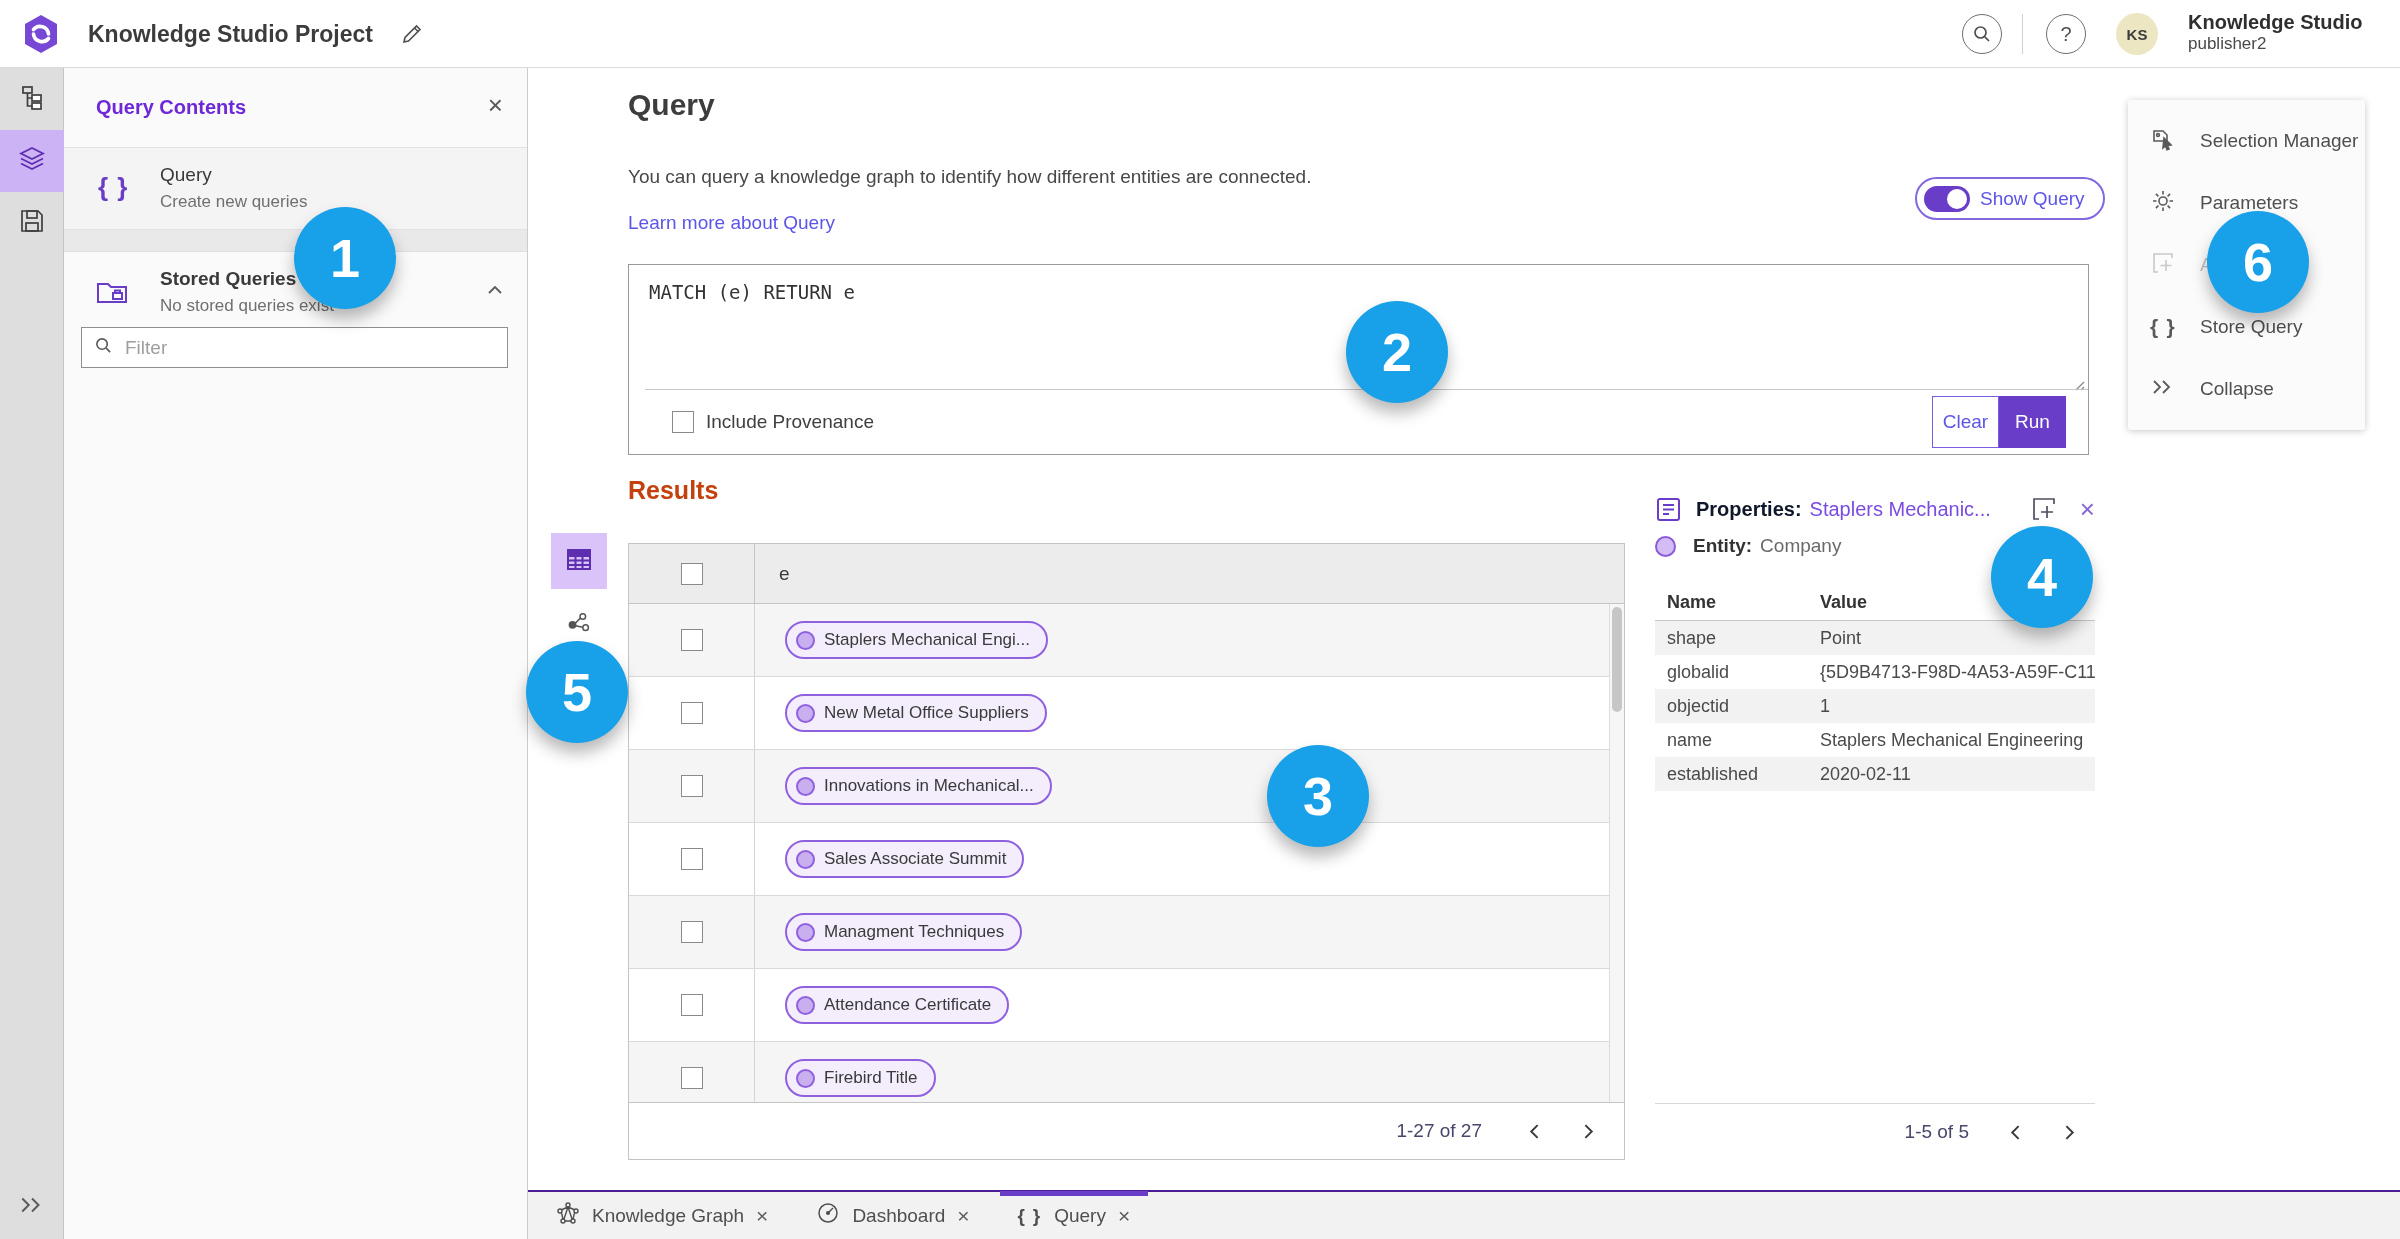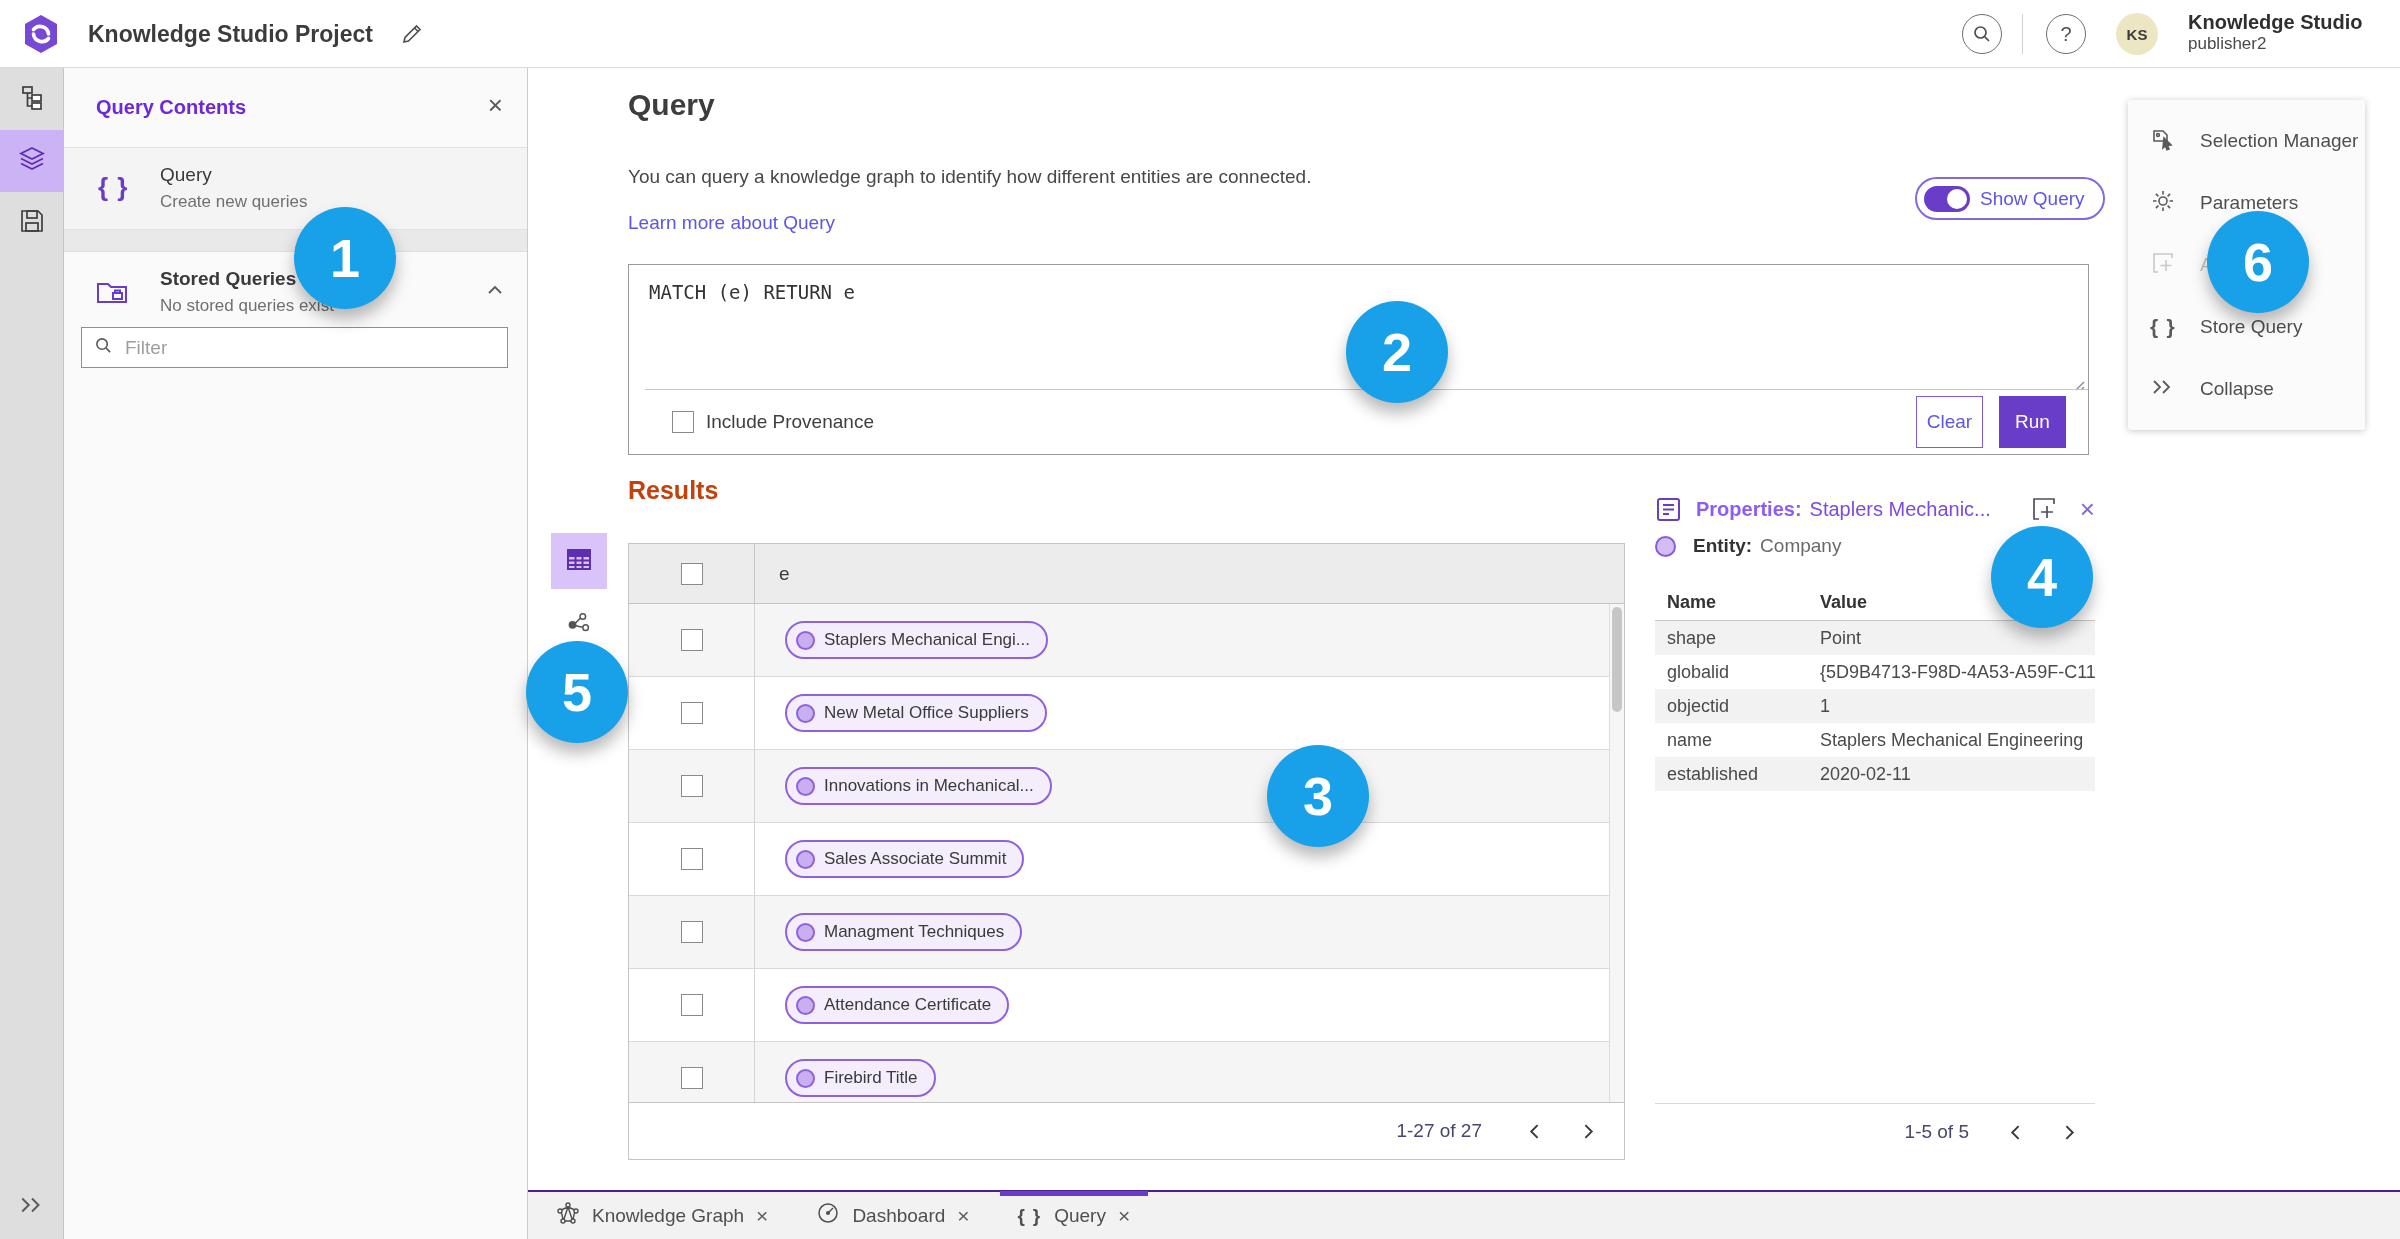--- a/index.html
+++ b/index.html
@@ -73,21 +73,21 @@
   .query-editor { position:absolute; left:0; top:0; right:0; height:126px; padding:16px 20px;
     font-family:"DejaVu Sans Mono", monospace; font-size:19px; color:#333; cursor:text; }
   .resize-handle { position:absolute; right:3px; top:112px; width:14px; height:14px; color:#8a8a8a; }
   .query-footer { position:absolute; left:16px; right:0; bottom:0; height:65px; border-top:1px solid #c6c6c6;
     display:flex; align-items:center; padding:0 22px 0 27px; }
   .checkbox { width:22px; height:22px; border:1.5px solid #8a8a8a; background:#fff; cursor:pointer; flex:none; }
   .prov-label { font-size:19px; color:#3f3f3f; margin-left:12px; }
   .btn { height:52px; font-size:19px; font-family:"Liberation Sans",sans-serif; cursor:pointer;
     display:flex; align-items:center; justify-content:center; }
   .btn-clear { width:67px; background:#fff; border:1px solid #7a5ce0; color:#5d55e6; margin-left:auto; }
-  .btn-run { width:67px; background:#6a3dc8; border:1px solid #6a3dc8; color:#fff; margin-left:16px; }
+  .btn-run { width:67px; background:#6a3dc8; border:1px solid #6a3dc8; color:#fff; }
 
   
   .results-title { position:absolute; left:628px; top:476px; font-size:25px; font-weight:700; color:#c2410c; }
   .view-btn-table { position:absolute; left:551px; top:533px; width:56px; height:56px; background:#d9c3f8;
     display:flex; align-items:center; justify-content:center; color:#5d2fb0; cursor:pointer; }
   .view-btn-chart { position:absolute; left:560px; top:603px; width:40px; height:44px;
     display:flex; align-items:center; justify-content:center; color:#555; cursor:pointer; }
 
   .results-table { position:absolute; left:628px; top:543px; width:997px; height:617px;
     border:1px solid #c4c4c4; background:#fff; }
@@ -107,21 +107,21 @@
   .rt-thumb { position:absolute; left:2px; right:2px; top:3px; height:105px; background:#c6c6c6; border-radius:7px; cursor:pointer; }
   .rt-footer { position:absolute; left:0; right:0; bottom:0; height:57px; background:#fff; border-top:1px solid #c4c4c4;
     display:flex; align-items:center; justify-content:flex-end; padding-right:20px; }
   .pag-text { font-size:19px; color:#47476b; margin-right:36px; }
   .pag-btn { width:34px; height:34px; display:flex; align-items:center; justify-content:center;
     color:#3a3a3a; cursor:pointer; background:transparent; border:none; }
 
   
   .props-header { position:absolute; left:1655px; top:492px; width:440px; height:34px; display:flex; align-items:center; }
   .props-doc-icon { width:27px; height:27px; color:#6a3dc8; flex:none; }
-  .props-label { font-size:20px; font-weight:700; color:#8b5cf6; margin-left:14px; }
+  .props-label { font-size:20px; font-weight:700; color:#0f172a; margin-left:14px; }
   .props-link { font-size:20px; color:#7a4be0; margin-left:8px; cursor:pointer; }
   .props-add { margin-left:auto; width:28px; height:28px; color:#4f4f5f; cursor:pointer; }
   .props-close { margin-left:22px; font-size:26px; color:#8566d6; cursor:pointer; line-height:1; }
   .entity-row { position:absolute; left:1655px; top:535px; display:flex; align-items:center; }
   .entity-dot { width:21px; height:21px; border-radius:50%; border:2px solid #8a5cdb; background:#d4bdf4; flex:none; }
   .entity-label { font-size:19px; font-weight:700; color:#333; margin-left:17px; }
   .entity-value { font-size:19px; color:#6a6a6a; margin-left:8px; }
   .props-table { position:absolute; left:1655px; top:585px; width:440px; font-size:18px; }
   .pt-head { display:flex; height:36px; align-items:center; border-bottom:1px solid #c8c8c8; font-weight:700; color:#333; }
   .pt-row { display:flex; height:34px; align-items:center; color:#4a4a4a; }

